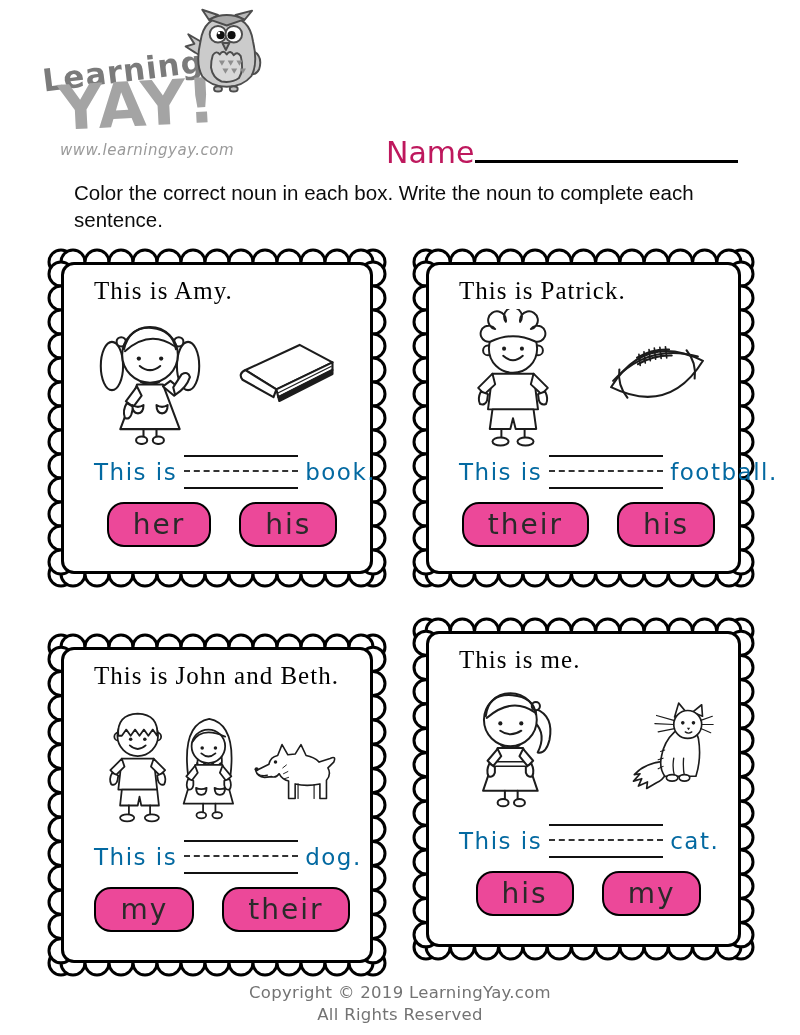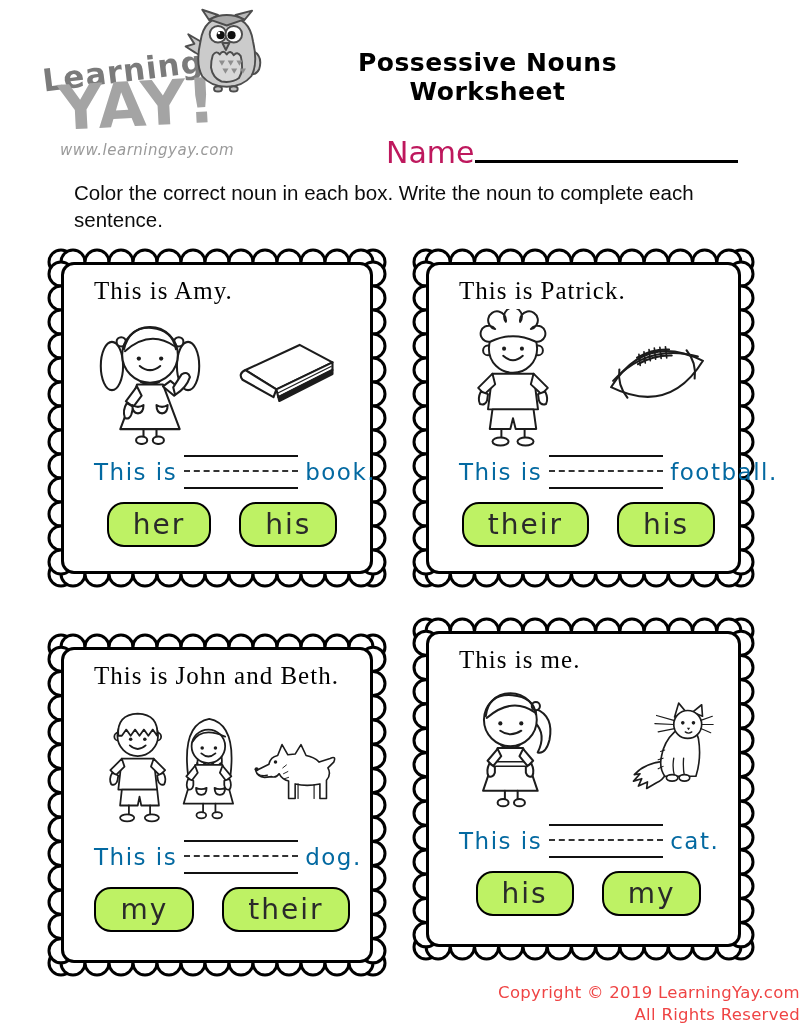--- a/index.html
+++ b/index.html
@@ -37,26 +37,26 @@
   .figures{flex:0 0 148px;display:flex;align-items:center;justify-content:space-between;
         padding:0 4px;}
   .sentence{flex:0 0 auto;display:flex;align-items:center;gap:7px;margin-top:2px;
         font-size:23px;letter-spacing:1.5px;color:#0369a1;white-space:nowrap;}
   .blank{position:relative;display:inline-block;width:114px;height:34px;flex:0 0 auto;}
   .blank i{position:absolute;left:0;right:0;display:block;}
   .blank .l-top{top:0;border-top:2.5px solid #111;}
   .blank .l-mid{top:15px;border-top:2px dashed #333;}
   .blank .l-bot{bottom:0;border-top:2.5px solid #111;}
   .options{flex:0 0 auto;display:flex;justify-content:center;gap:28px;margin-top:13px;}
-  .option{border:2.5px solid #000;border-radius:17px;background:#bef264;padding:3px 24px;
+  .option{border:2.5px solid #000;border-radius:17px;background:#ec4899;padding:3px 24px;
         font-size:28px;letter-spacing:2px;color:#2a2a2a;line-height:1.25;}
 
   
-  .footer{position:absolute;left:0;right:0;top:982px;text-align:right;
-        font-size:16.5px;line-height:1.35;color:#ef4444;letter-spacing:.3px;}
+  .footer{position:absolute;left:0;right:0;top:982px;text-align:center;
+        font-size:16.5px;line-height:1.35;color:#737373;letter-spacing:.3px;}
 
   svg .ln{fill:none;}
 </style>
 </head>
 <body>
 
 <div class="page">
 
   <div>
     <div class="logo-learning">Learning,</div>
@@ -84,21 +84,20 @@
         <circle cx="43" cy="33" r="4.6" fill="#111" stroke="none"></circle>
           <circle cx="55.5" cy="33" r="4.6" fill="#111" stroke="none"></circle>
         <circle cx="41" cy="30.5" r="1.5" fill="#fff" stroke="none"></circle>
         <path d="M45,42 L53,42 L49,50 Z" fill="#b5b5b5"></path>
         <ellipse cx="40" cy="94.5" rx="4.5" ry="3" fill="#c0c0c0"></ellipse>
         <ellipse cx="58" cy="94.5" rx="4.5" ry="3" fill="#c0c0c0"></ellipse>
       </g>
     </svg>
   </div>
 
-  <div class="title">Possessive Nouns Worksheet</div>
   <div class="name-row">
     <span>Name</span><span class="name-line"></span>
   </div>
   <div class="instructions">Color the correct noun in each box. Write the noun to complete each sentence.</div>
 
   <div class="wbox pos1">
     <svg class="scallops" viewBox="0 0 346 346">
         <circle cx="17" cy="17" r="12" fill="#fff" stroke="#000" stroke-width="3"></circle>
         <circle cx="329" cy="17" r="12" fill="#fff" stroke="#000" stroke-width="3"></circle>
         <circle cx="17" cy="329" r="12" fill="#fff" stroke="#000" stroke-width="3"></circle>

